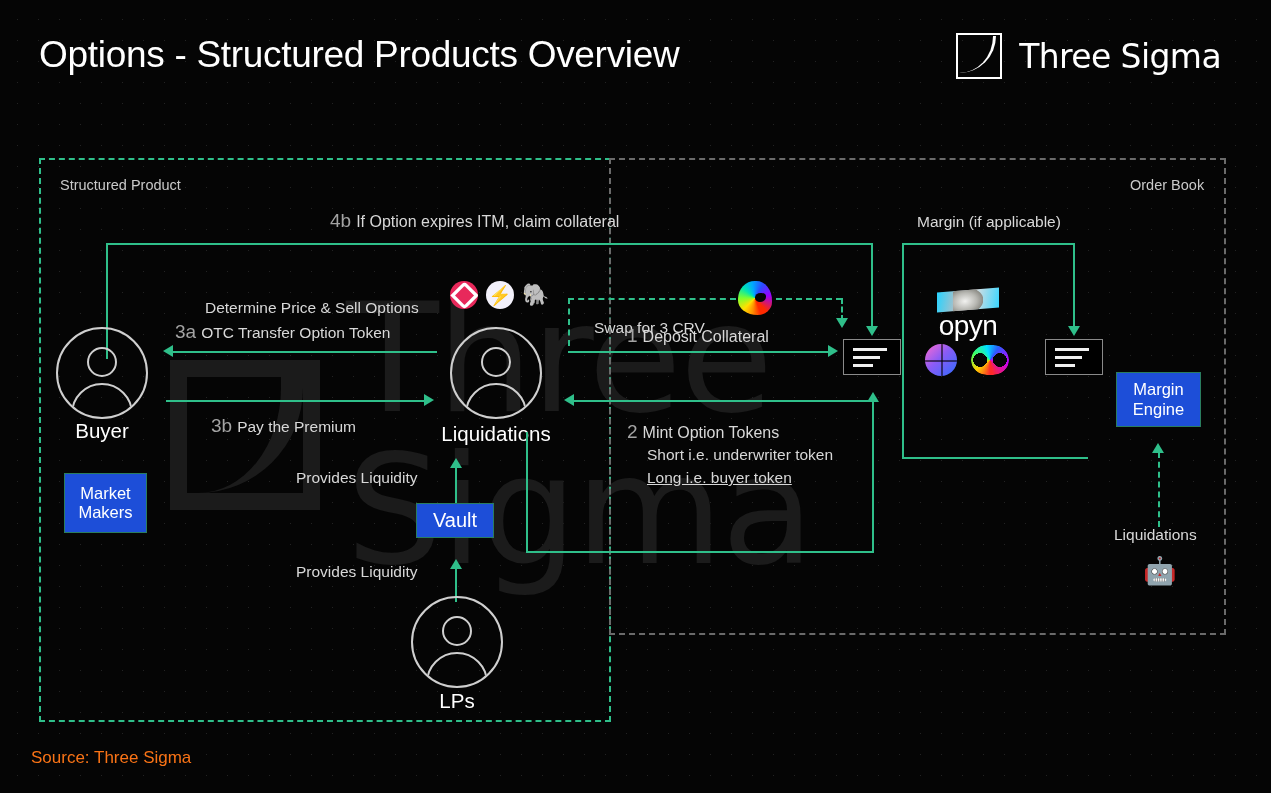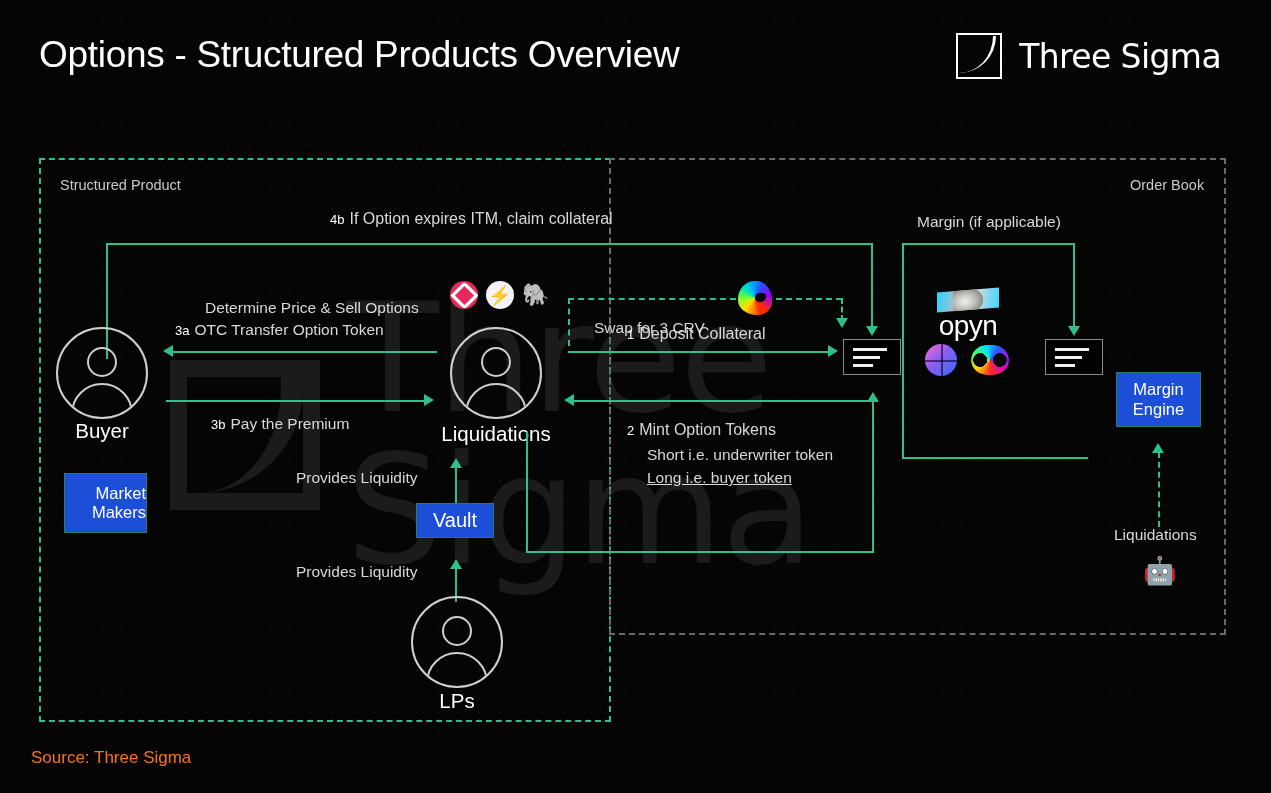--- a/index.html
+++ b/index.html
@@ -93,21 +93,21 @@
   .ar-r{ border-top:6px solid transparent; border-bottom:6px solid transparent; border-left:10px solid #2fbf8a; }
   .ar-u{ border-left:6px solid transparent; border-right:6px solid transparent; border-bottom:10px solid #2fbf8a; }
   .ar-d{ border-left:6px solid transparent; border-right:6px solid transparent; border-top:10px solid #2fbf8a; }
 
   .dln{ position:absolute; }
   .dln-h{ height:0; border-top:2.4px dashed #2fbf8a; }
   .dln-v{ width:0; border-left:2.4px dashed #2fbf8a; }
 
   
   .flab{ position:absolute; font-size:15.5px; color:#d8d8d8; white-space:nowrap; line-height:1.3; }
-  .flab .num{ color:#ffffff; font-size:13px; margin-right:5px; }
+  .flab .num{ color:#a3a3a3; font-size:19px; margin-right:5px; }
   .flab.big{ font-size:16px; }
 
   
   .picons{ position:absolute; display:flex; align-items:center; gap:8px; }
   .ico{ width:28px; height:28px; border-radius:50%; position:relative; overflow:hidden; flex:0 0 auto;}
   .ico-ribbon{ background:#e8295b; display:flex; align-items:center; justify-content:center; }
   .ico-ribbon::after{ content:""; width:17px; height:17px; border:4px solid #fff; border-radius:5px 0 5px 0;
       transform:rotate(45deg) scale(0.8); }
   .ico-theta{ background:#f3f1fb; display:flex; align-items:center; justify-content:center;
       font-size:19px; color:#7b5de0; line-height:1; }
@@ -190,21 +190,21 @@
   <div class="arrow ar-d" style="left:1068px; top:326px;"></div>
   <div class="flab" style="left:917px; top:212px;">
     <span>Margin (if applicable)</span>
   </div>
 
   <div class="person" style="left:56px; top:327px;">
     <div class="head"></div>
       <div class="body"></div>
   </div>
   <div class="node-lbl" style="left:56px; top:419px; width:92px;">Buyer</div>
-  <div class="boxnode" style="left:64px; top:473px; width:83px; height:60px; flex-direction:column;align-items:flex-end;">
+  <div class="boxnode" style="left:64px; top:473px; width:83px; height:60px; flex-direction:column;">
     <span>Market</span>
     <span>Makers</span>
   </div>
 
   <div class="ln lnh" style="left:172px; top:351px; width:265px;"></div>
   <div class="arrow ar-l" style="left:163px; top:345px;"></div>
   <div class="flab" style="left:205px; top:298px;">
     <span>Determine Price &amp; Sell Options</span>
   </div>
   <div class="flab" style="left:175px; top:320px;">

